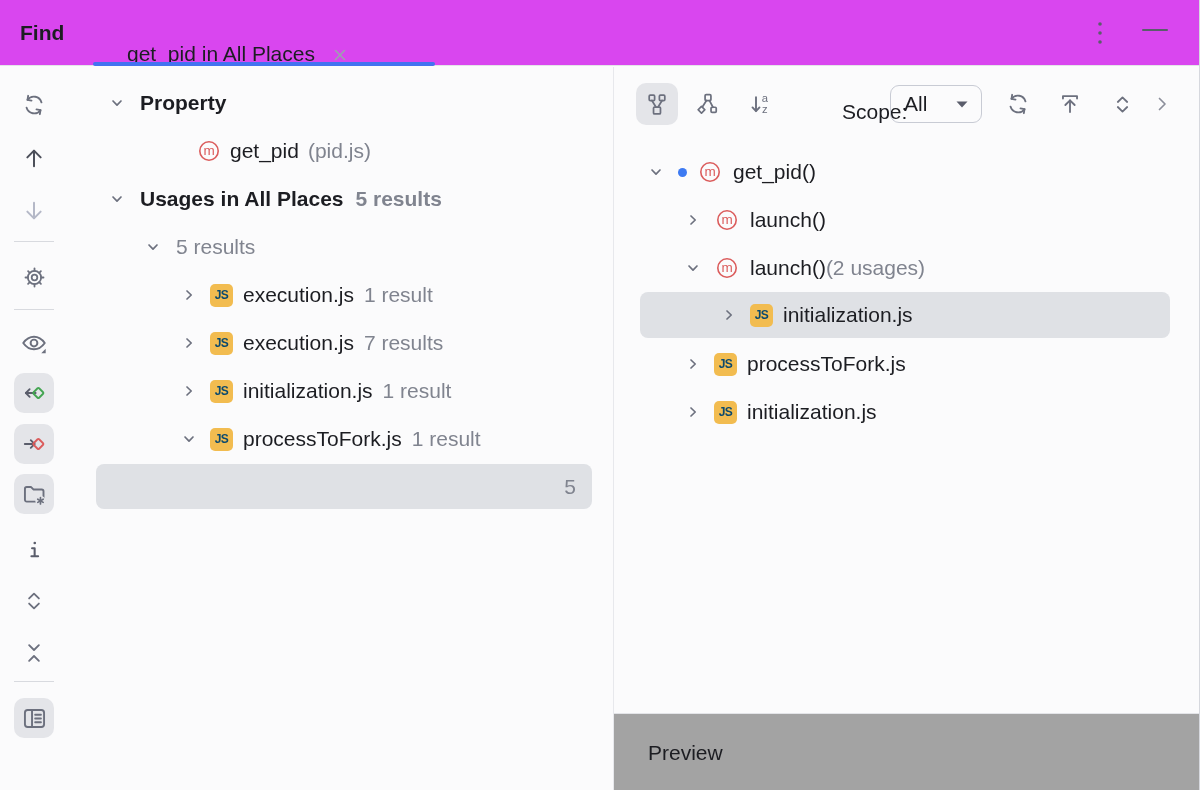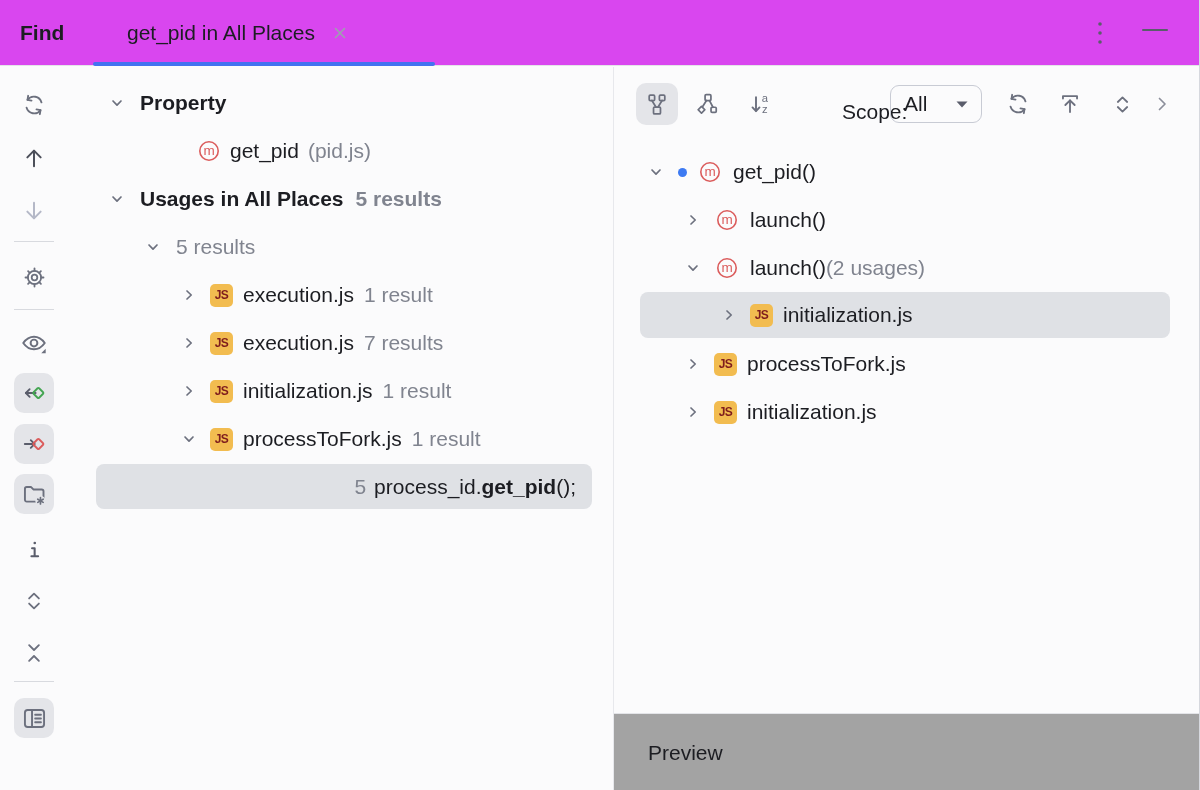--- a/index.html
+++ b/index.html
@@ -11,35 +11,35 @@
     border-right:1px solid #D6D8DE;
   }
   svg { display:block; fill:none; stroke:#6C707E; stroke-width:1.7; stroke-linecap:round; stroke-linejoin:round; }
   svg text { stroke:none; }
   .gray { color:#80848F; }
   .b { font-weight:700; }
 
   
   .header { position:absolute; left:0; top:0; width:100%; height:66px; background:#d946ef; border-bottom:1px solid #E3E4E8; }
   .win-title { position:absolute; left:20px; top:0; height:66px; display:flex; align-items:center; font-weight:700; }
-  .tab { position:absolute; left:93px; top:0; width:342px; height:66px; display:flex; align-items:center; padding-left:34px; gap:14px; }
+  .tab { position:absolute; left:93px; top:0; width:342px; height:66px; display:flex; align-items:flex-end; padding-left:34px; gap:14px; }
   .tab-underline { position:absolute; left:0; bottom:0; width:342px; height:4px; background:#4372F0; border-radius:3px; }
   .kebab { position:absolute; left:1086px; top:13px; width:28px; height:40px; display:flex; align-items:center; justify-content:center; }
   .minimize { position:absolute; left:1138px; top:16px; width:34px; height:28px; display:flex; align-items:center; justify-content:center; }
   .minimize i { display:block; width:26px; height:2.6px; border-radius:2px; background:#5A5D6B; }
 
   
   .rail-btn { position:absolute; left:14px; width:40px; height:40px; display:flex; align-items:center; justify-content:center; border-radius:10px; }
   .rail-btn.on { background:#E4E5E9; }
   .rail-sep { position:absolute; left:14px; width:40px; height:1px; background:#D8DADF; }
 
   
   .row { position:absolute; height:48px; display:flex; align-items:center; gap:12px; white-space:nowrap; }
   .row .ico { flex:0 0 auto; display:flex; align-items:center; justify-content:center; }
-  .js-badge { width:23px; height:23px; border-radius:5px; background:#F2BC50; color:#7f1d1d; font-size:12px; font-weight:800; display:flex; align-items:center; justify-content:center; letter-spacing:-0.5px; }
+  .js-badge { width:23px; height:23px; border-radius:5px; background:#F2BC50; color:#0c4a6e; font-size:12px; font-weight:800; display:flex; align-items:center; justify-content:center; letter-spacing:-0.5px; }
   .blue-dot { width:9px; height:9px; border-radius:50%; background:#3D7AF2; }
   .sel-row { position:absolute; background:#DFE1E5; border-radius:8px; display:flex; align-items:center; }
 
   
   .v-divider { position:absolute; left:613px; top:67px; width:1px; height:723px; background:#E7E8EC; }
   .tool-btn { position:absolute; width:42px; height:42px; top:83px; display:flex; align-items:center; justify-content:center; border-radius:10px; }
   .tool-btn.on { background:#E4E5E9; }
   .scope-label { position:absolute; left:797px; top:91px; height:42px; display:flex; align-items:center;margin-left:45px; }
   .scope-dd { position:absolute; left:890px; top:85px; width:92px; height:38px; border:1px solid #C8CBD4; border-radius:9px; display:flex; align-items:center; justify-content:space-between; padding:0 13px; }
 
@@ -249,21 +249,20 @@
       <svg width="22" height="22" viewBox="0 0 22 22">
         <polyline points="7,9 11,13.2 15,9"></polyline>
       </svg>
     </span>
   <span class="ico js-badge">JS</span>
   <span>processToFork.js</span>
   <span class="gray">1 result</span>
 </div>
 <div class="sel-row" style="left:96px; top:464px; width:496px; height:45px; justify-content:flex-end; padding-right:16px; gap:8px">
   <span class="gray">5</span>
-  <span><span>process_id.</span><span class="b">get_pid</span><span>();</span></span>
 </div>
 
 <div class="v-divider"></div>
 
 <div class="tool-btn on" style="left:636px">
   <svg width="26" height="26" viewBox="0 0 24 24" style="stroke-width:1.6">
       <rect x="4.8" y="3.8" width="5" height="5" rx="1"></rect>
       <rect x="14.2" y="3.8" width="5" height="5" rx="1"></rect>
       <rect x="8.8" y="14.8" width="6.4" height="6.4" rx="1"></rect>
       <line x1="7.3" y1="8.8" x2="11" y2="14.8"></line>

